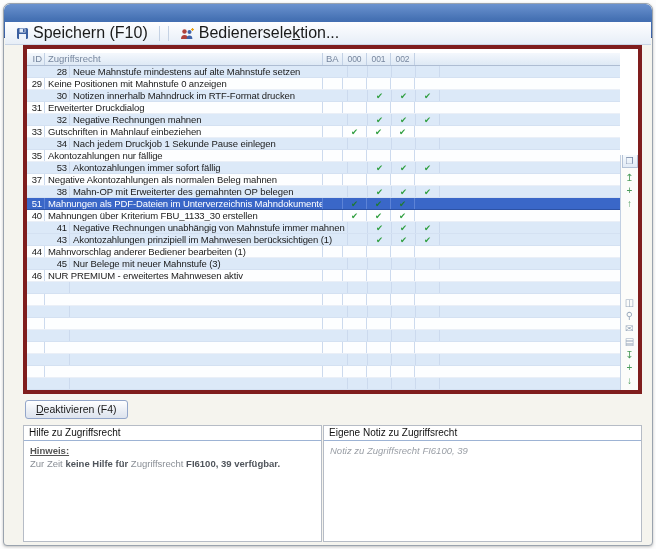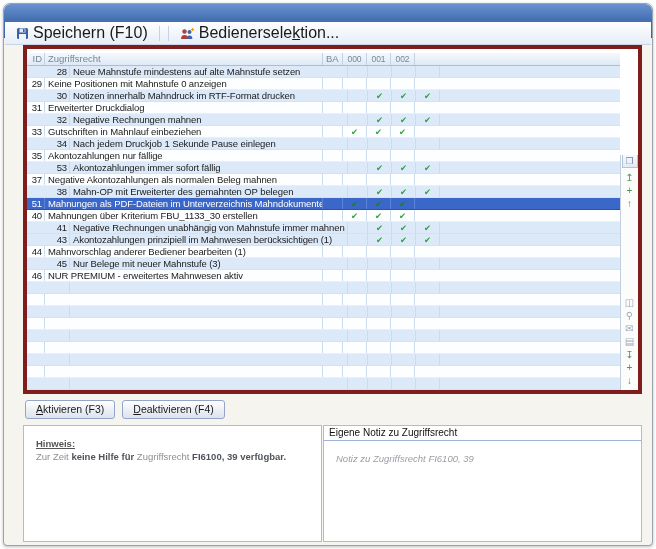--- a/index.html
+++ b/index.html
@@ -61,21 +61,21 @@
   .abtn { font-family:inherit; font-size:10.5px; color:#1a1a1a; padding:2px 10px 3px;
     background:linear-gradient(#ffffff,#e9edf4 60%,#dde3ee);
     border:1px solid #93a6ca; border-radius:3px; }
 
   .panel { position:absolute; top:421px; height:117px; background:#fff;
     border:1px solid #b6bcc6; font-size:9.5px; color:#333; }
   .panel.help { left:19px; width:299px; }
   .panel.note { left:319px; width:319px; }
   .panel .phead { height:15px; line-height:14px; padding:0 5px; background:#fff;
     border-bottom:1px solid #9db3d4; color:#111; font-size:10px; }
-  .panel .pbody { padding:3px 12px; line-height:13px;margin-top:8px; }
+  .panel .pbody { padding:3px 6px; line-height:13px; }
   .hint-label { font-weight:bold; text-decoration:underline; color:#555; }
   .seg { color:#8a8f96; } .seg.b { color:#50555c; font-weight:bold; }
   .note-text { font-style:italic; color:#9a9fa6; }
 
   .icon-svg { display:block; }
 </style>
 </head>
 <body>
 
 <div class="window">
@@ -383,25 +383,25 @@
         </div>
       <div class="grp-bot" id="rail-bot">
           <div class="rico" style="color: rgb(74, 155, 90);">↧</div>
           <div class="rico" style="color: rgb(74, 155, 90);">+</div>
           <div class="rico" style="color: rgb(74, 155, 90);">↓</div>
         </div>
     </div>
   </div>
 
   <div class="actions">
-    <button class="abtn"><span class="mn">A</span><span>ktivieren (F3)</span></button>
     <button class="abtn"><span class="mn">D</span><span>eaktivieren (F4)</span></button>
   </div>
 
   <div class="panel help">
+    <div class="phead">Hilfe zu Zugriffsrecht</div>
     <div class="pbody">
       <div class="hint-label">Hinweis:</div>
       <div id="help-line"><span class="seg">Zur Zeit </span><span class="seg b">keine Hilfe für </span><span class="seg">Zugriffsrecht </span><span class="seg b">FI6100, 39 verfügbar.</span></div>
     </div>
   </div>
 
   <div class="panel note">
     <div class="phead">Eigene Notiz zu Zugriffsrecht</div>
     <div class="pbody">
       <span class="note-text">Notiz zu Zugriffsrecht FI6100, 39</span>

